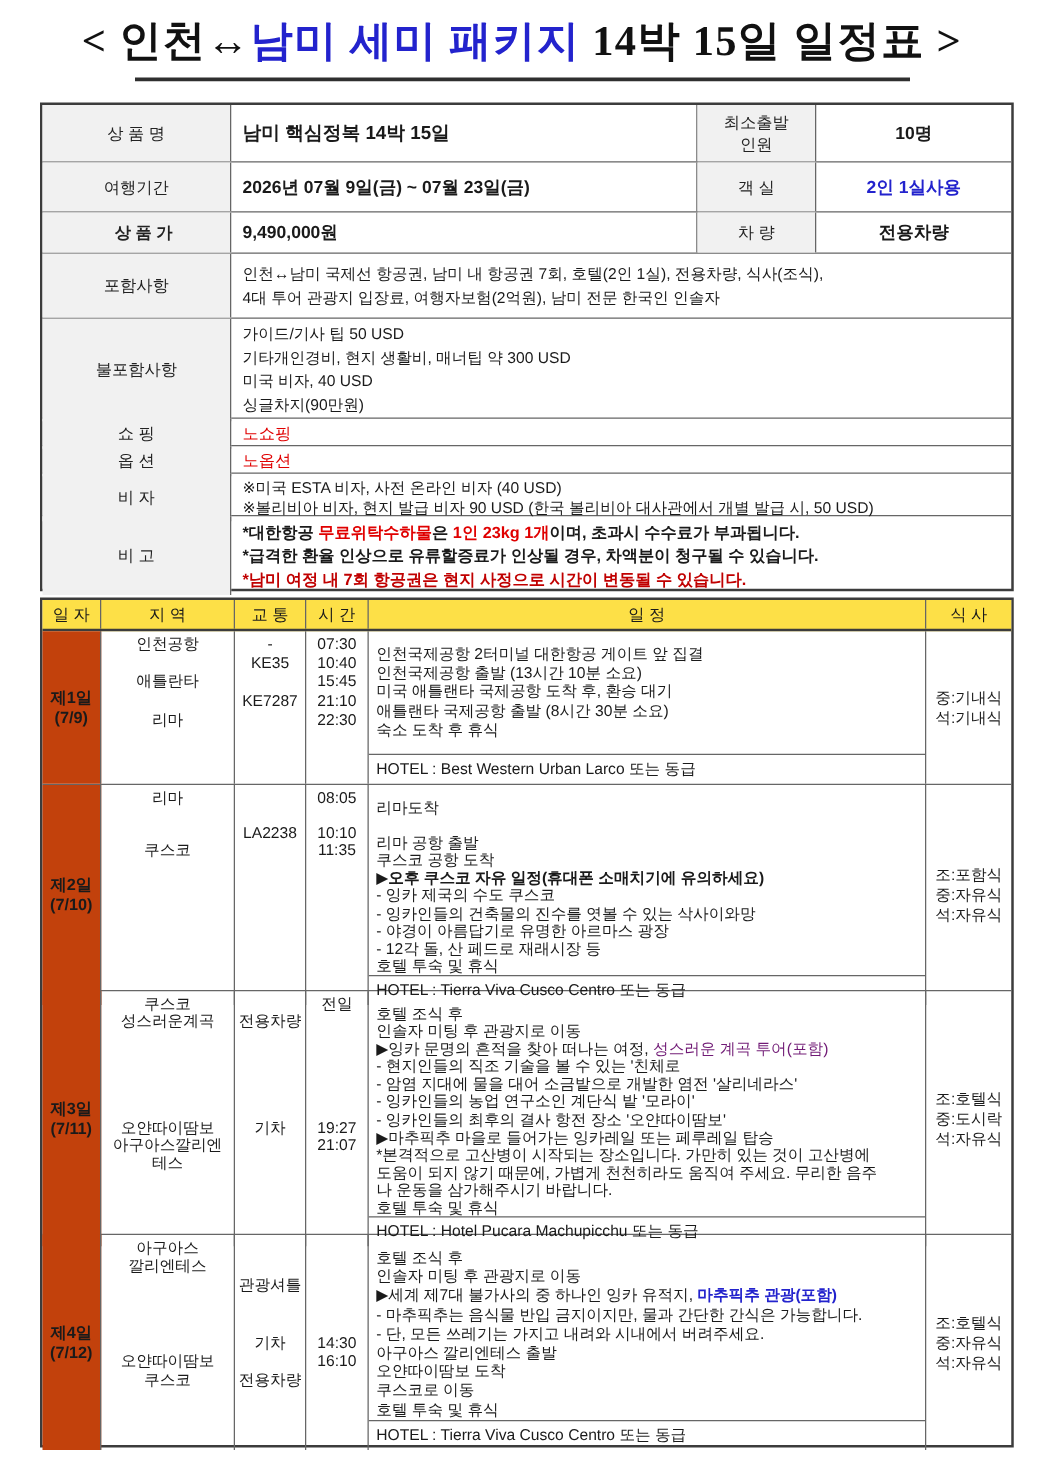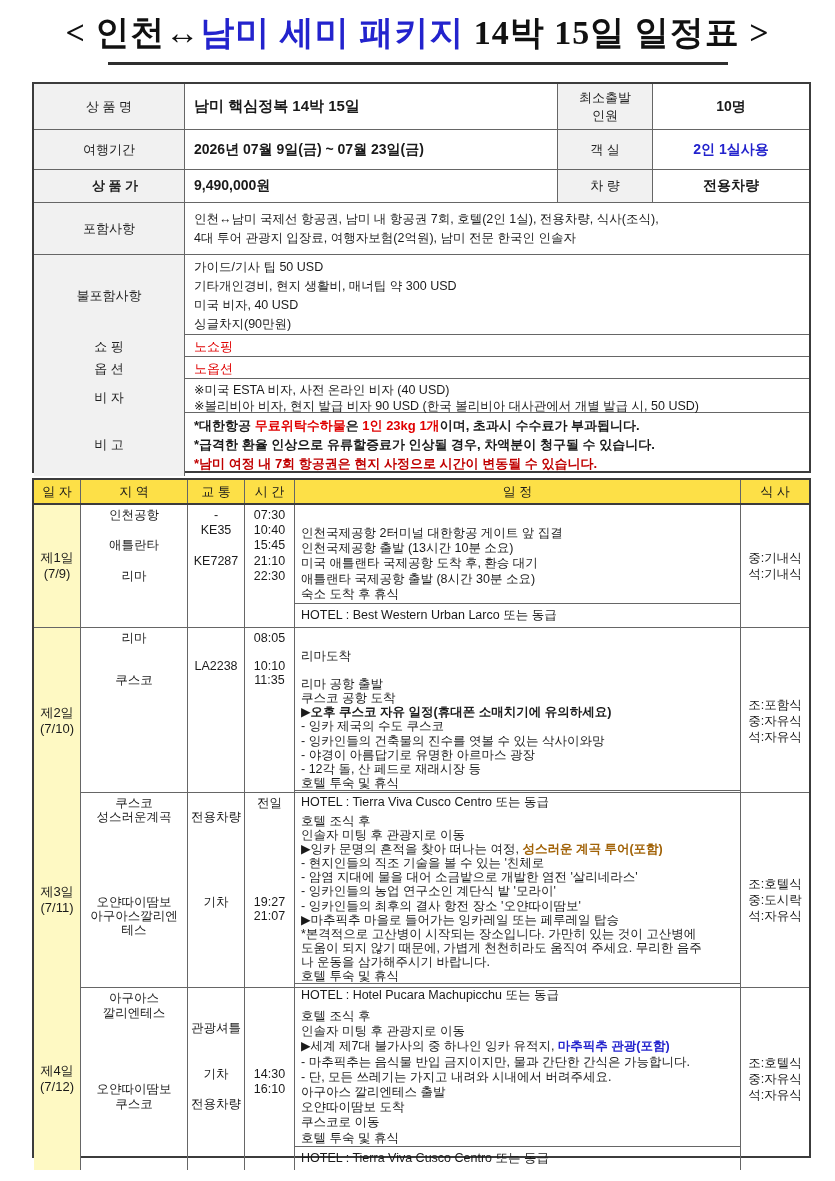--- a/index.html
+++ b/index.html
@@ -52,26 +52,26 @@
     position:absolute; top:478px; left:32px; width:779px;
     border:2px solid #3c3c3c; background:#fff; font-size:12.5px;
   }
   .srow { display:grid; grid-template-columns:47px 107px 57px 50px 446px 68px; border-bottom:1px solid #666; }
   .srow:last-child { border-bottom:none; }
   .srow.head { height:25px; background:#fde047; border-bottom:2px solid #3c3c3c; }
   .srow.head .scell { justify-content:center; align-items:center; display:flex; font-size:13px; }
   .scell { border-right:1px solid #666; }
   .scell:last-child { border-right:none; }
   .scell.day {
-    background:#fef9c3; display:flex; flex-direction:column;
-    justify-content:center; align-items:center; font-weight:normal; line-height:16px; font-size:13px;
+    background:#c2410c; display:flex; flex-direction:column;
+    justify-content:center; align-items:center; font-weight:bold; line-height:16px; font-size:13px;
   }
   .scell.cvert { text-align:center; padding-top:3px; }
   .scell.itin { display:flex; flex-direction:column; }
-  .itin-main { flex:1; padding:21px 6px 0 6px; }
+  .itin-main { flex:1; padding:11px 6px 0 6px; }
   .hotel {
     height:24px; border-top:1px solid #666; display:flex; align-items:center;
     padding-left:6px;
   }
   .scell.meal { display:flex; flex-direction:column; justify-content:center; align-items:center; }
   .scell.meal .ln { line-height:16px; }
   .lh15 .ln { line-height:15.2px; }
   .lh14 .ln { line-height:14.1px; }
   .ln { white-space:nowrap; }
 </style>
@@ -276,21 +276,21 @@
           <div class="ln">&nbsp;</div>
           <div class="ln">&nbsp;</div>
           <div class="ln">&nbsp;</div>
           <div class="ln"><span>19:27</span></div>
           <div class="ln"><span>21:07</span></div>
         </div>
       <div class="scell itin">
         <div class="itin-main">
             <div class="ln"><span>호텔 조식 후</span></div>
             <div class="ln"><span>인솔자 미팅 후 관광지로 이동</span></div>
-            <div class="ln"><span>▶잉카 문명의 흔적을 찾아 떠나는 여정, </span><span style="color: #a16207; font-weight: bold;">성스러운 계곡 투어(포함)</span></div>
+            <div class="ln"><span>▶잉카 문명의 흔적을 찾아 떠나는 여정, </span><span style="color: #701a75; font-weight: normal;">성스러운 계곡 투어(포함)</span></div>
             <div class="ln"><span> - 현지인들의 직조 기술을 볼 수 있는 '친체로</span></div>
             <div class="ln"><span> - 암염 지대에 물을 대어 소금밭으로 개발한 염전 '살리네라스'</span></div>
             <div class="ln"><span> - 잉카인들의 농업 연구소인 계단식 밭 '모라이'</span></div>
             <div class="ln"><span> - 잉카인들의 최후의 결사 항전 장소 '오얀따이땀보'</span></div>
             <div class="ln"><span>▶마추픽추 마을로 들어가는 잉카레일 또는 페루레일 탑승</span></div>
             <div class="ln"><span>*본격적으로 고산병이 시작되는 장소입니다. 가만히 있는 것이 고산병에</span></div>
             <div class="ln"><span>도움이 되지 않기 때문에, 가볍게 천천히라도 움직여 주세요. 무리한 음주</span></div>
             <div class="ln"><span>나 운동을 삼가해주시기 바랍니다.</span></div>
             <div class="ln"><span>호텔 투숙 및 휴식</span></div>
           </div>

